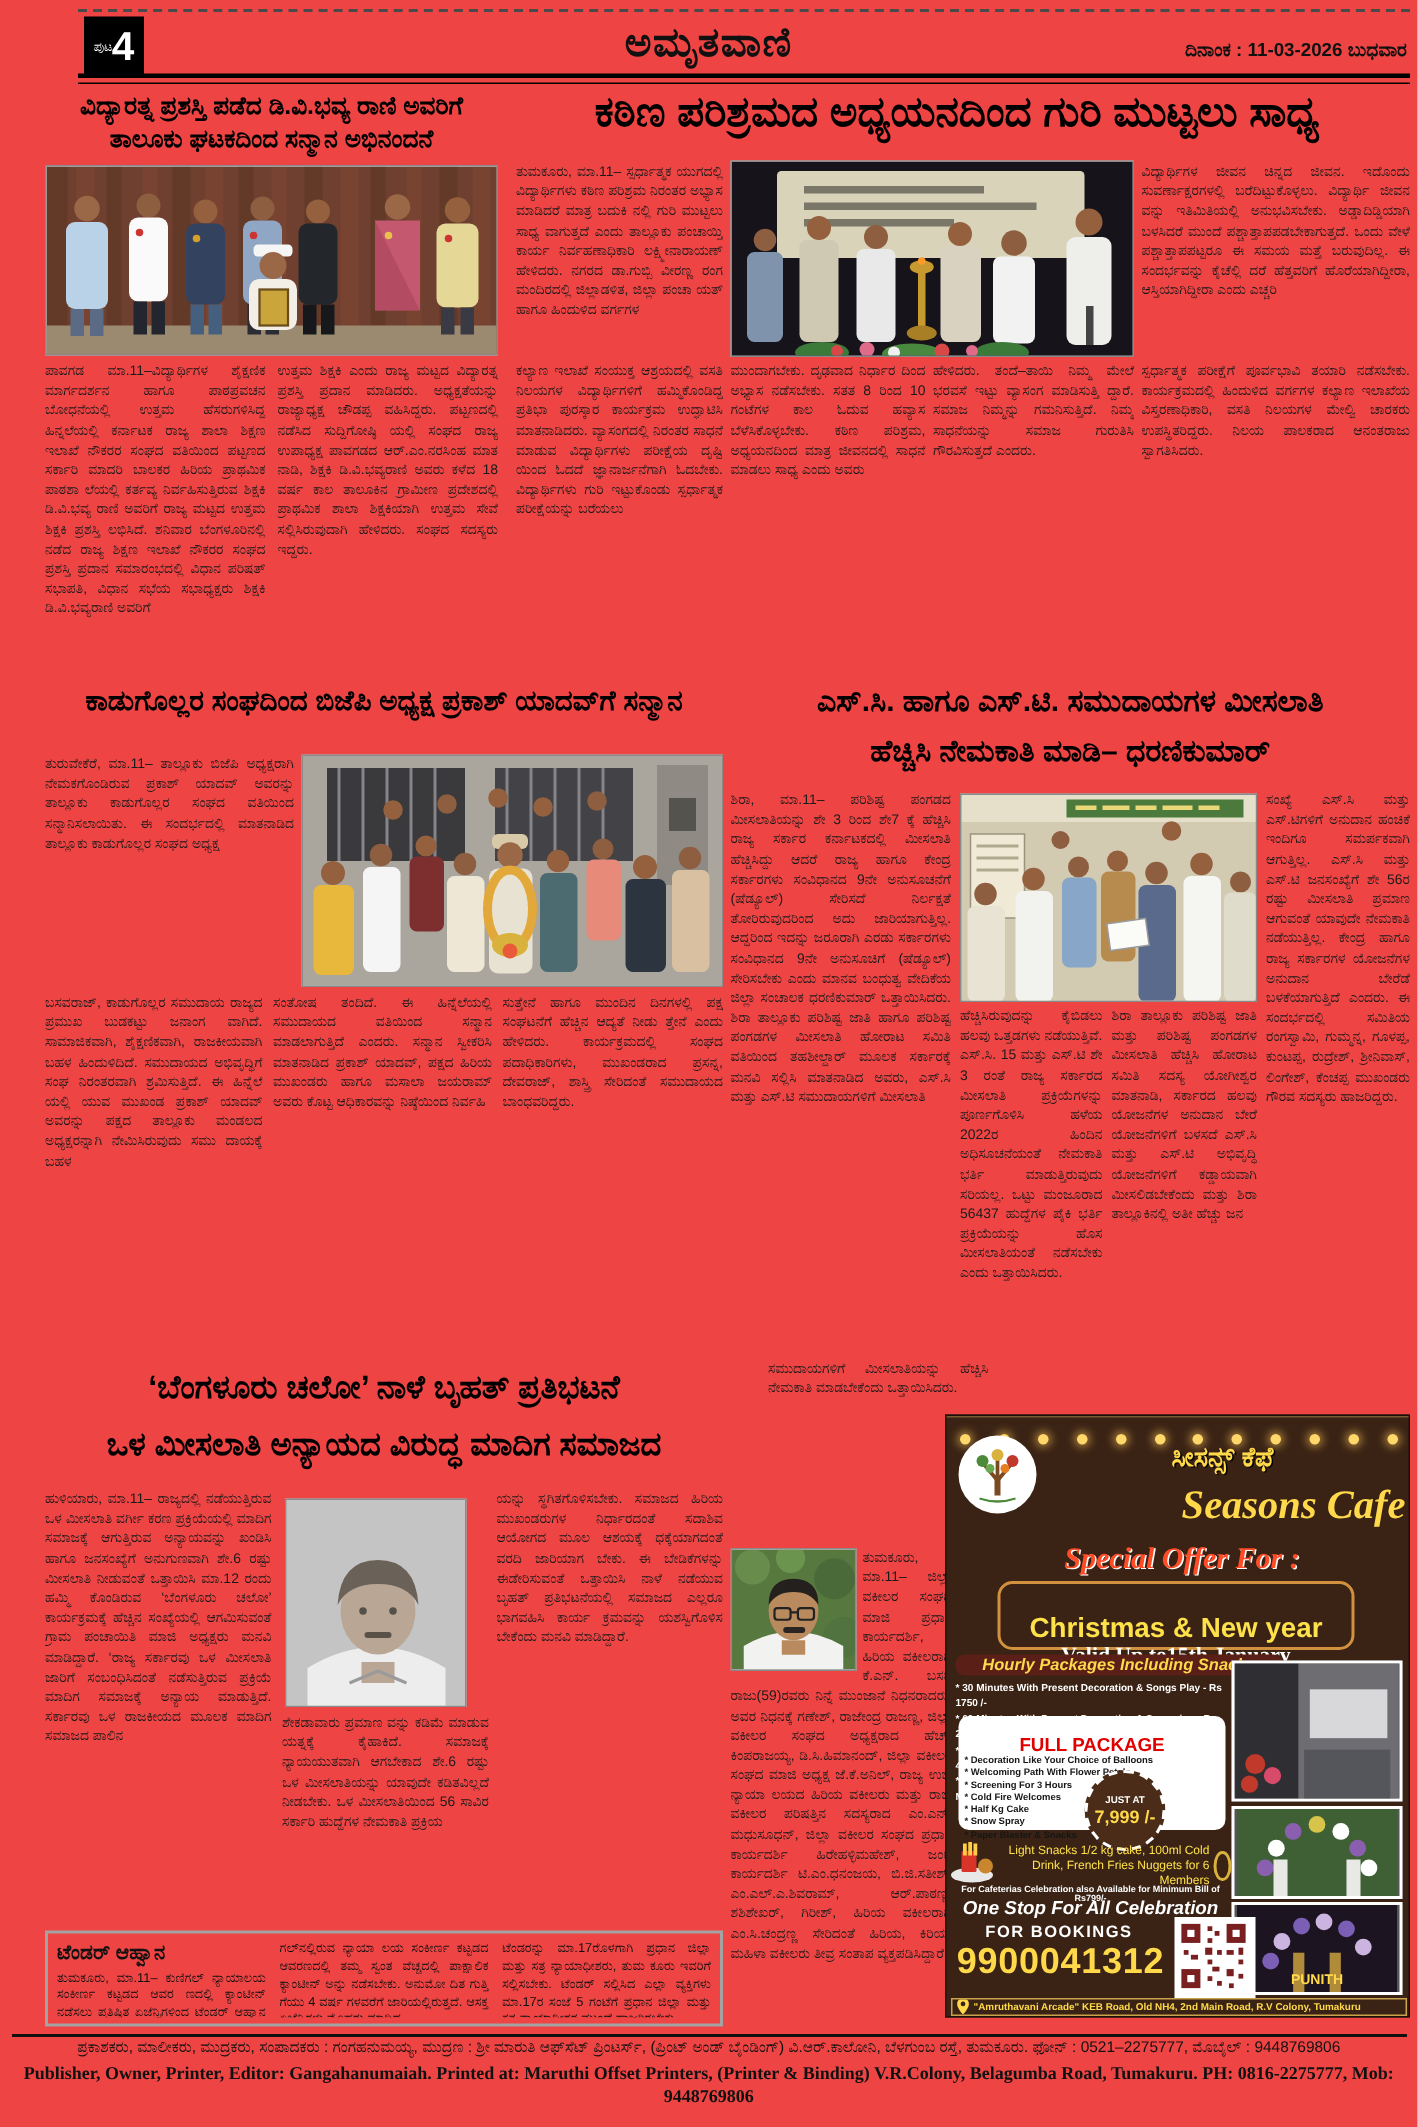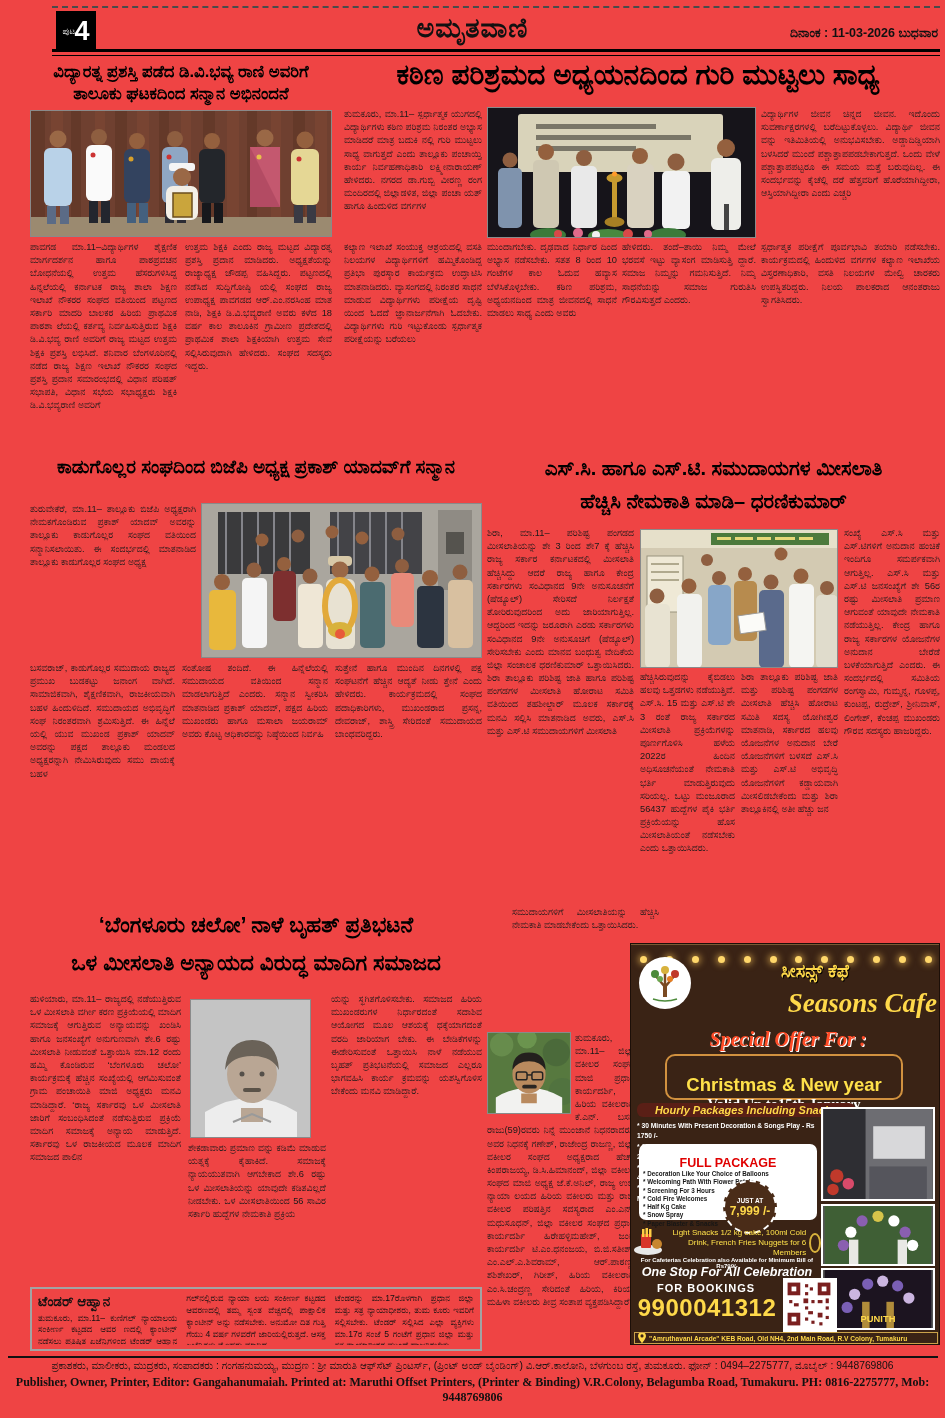--- a/index.html
+++ b/index.html
@@ -572,16 +572,16 @@
         <svg viewBox="0 0 10 14" width="8" height="11">
             <path d="M5 0 C2.2 0 0 2.2 0 5 c0 3.8 5 9 5 9 s5 -5.2 5 -9 C10 2.2 7.8 0 5 0 z" fill="#ffd94a"></path>
             <circle cx="5" cy="5" r="2" fill="#3a2315"></circle>
           </svg>
       </span>
       <span>"Amruthavani Arcade" KEB Road, Old  NH4, 2nd Main Road, R.V Colony, Tumakuru</span>
     </div>
   </div>
 
   <div class="abs foot-rule"></div>
-  <div class="abs foot-kn">ಪ್ರಕಾಶಕರು, ಮಾಲೀಕರು, ಮುದ್ರಕರು, ಸಂಪಾದಕರು : ಗಂಗಹನುಮಯ್ಯ, ಮುದ್ರಣ : ಶ್ರೀ ಮಾರುತಿ ಆಫ್‌ಸೆಟ್ ಪ್ರಿಂಟರ್ಸ್, (ಪ್ರಿಂಟ್ ಅಂಡ್ ಬೈಂಡಿಂಗ್) ವಿ.ಆರ್.ಕಾಲೋನಿ, ಬೆಳಗುಂಬ ರಸ್ತೆ, ತುಮಕೂರು. ಫೋನ್ : 0494–2275777,  ಮೊಬೈಲ್ :  9448769806</div>
+  <div class="abs foot-kn">ಪ್ರಕಾಶಕರು, ಮಾಲೀಕರು, ಮುದ್ರಕರು, ಸಂಪಾದಕರು : ಗಂಗಹನುಮಯ್ಯ, ಮುದ್ರಣ : ಶ್ರೀ ಮಾರುತಿ ಆಫ್‌ಸೆಟ್ ಪ್ರಿಂಟರ್ಸ್, (ಪ್ರಿಂಟ್ ಅಂಡ್ ಬೈಂಡಿಂಗ್) ವಿ.ಆರ್.ಕಾಲೋನಿ, ಬೆಳಗುಂಬ ರಸ್ತೆ, ತುಮಕೂರು. ಫೋನ್ : 0521–2275777,  ಮೊಬೈಲ್ :  9448769806</div>
   <div class="abs foot-en">Publisher, Owner, Printer, Editor: Gangahanumaiah. Printed at: Maruthi Offset Printers, (Printer &amp; Binding) V.R.Colony, Belagumba Road, Tumakuru. PH: 0816-2275777,  Mob:  9448769806</div>
 
 </div>
 
 </body></html>

